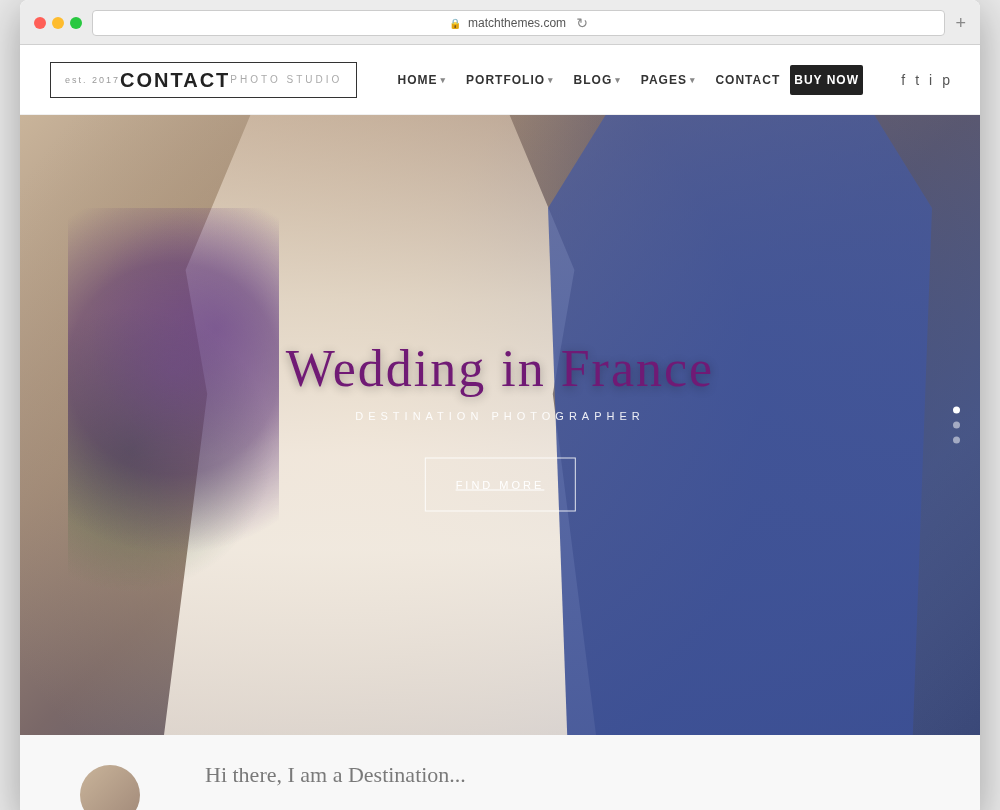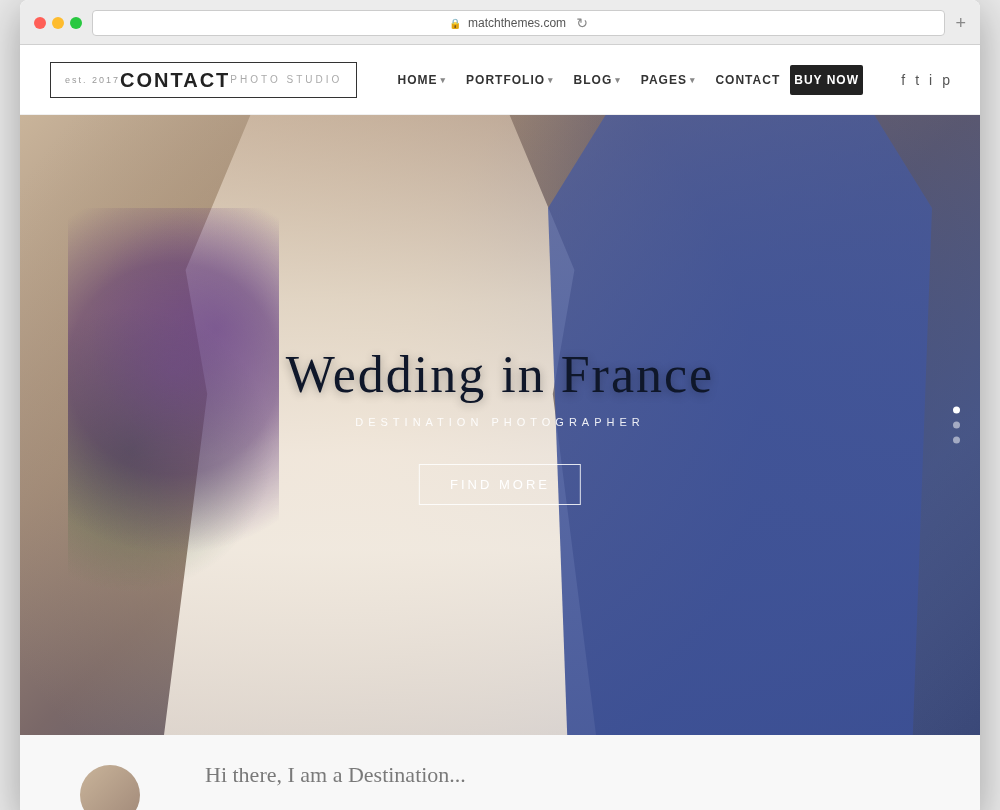--- a/index.html
+++ b/index.html
@@ -253,45 +253,46 @@
       transform: translate(-50%, -50%);
       text-align: center;
       color: #fff;
       z-index: 10;
     }
 
     .hero-title {
       font-size: 52px;
       font-weight: 300;
       letter-spacing: 2px;
-      color: #0f172a;
+      color: #701a75;
       text-shadow: 0 2px 10px rgba(0,0,0,0.3);
       font-family: Georgia, serif;
       margin-bottom: 12px;
     }
 
     .hero-subtitle {
       font-size: 11px;
       letter-spacing: 5px;
       color: rgba(255,255,255,0.9);
       text-transform: uppercase;
       margin-bottom: 36px;
     }
 
     .hero-btn {
       display: inline-block;
       border: 1.5px solid rgba(255,255,255,0.85);
       color: #fff;
-      padding: 12px 30px;
-      font-size: 13px;
+      padding: 20px 30px;
+      font-size: 11px;
       letter-spacing: 3px;
       text-transform: uppercase;
       cursor: pointer;
       background: transparent;
       transition: all 0.3s;
+      text-decoration: underline;
     }
 
     
     .slide-indicators {
       position: absolute;
       right: 20px;
       top: 50%;
       transform: translateY(-50%);
       display: flex;
       flex-direction: column;

